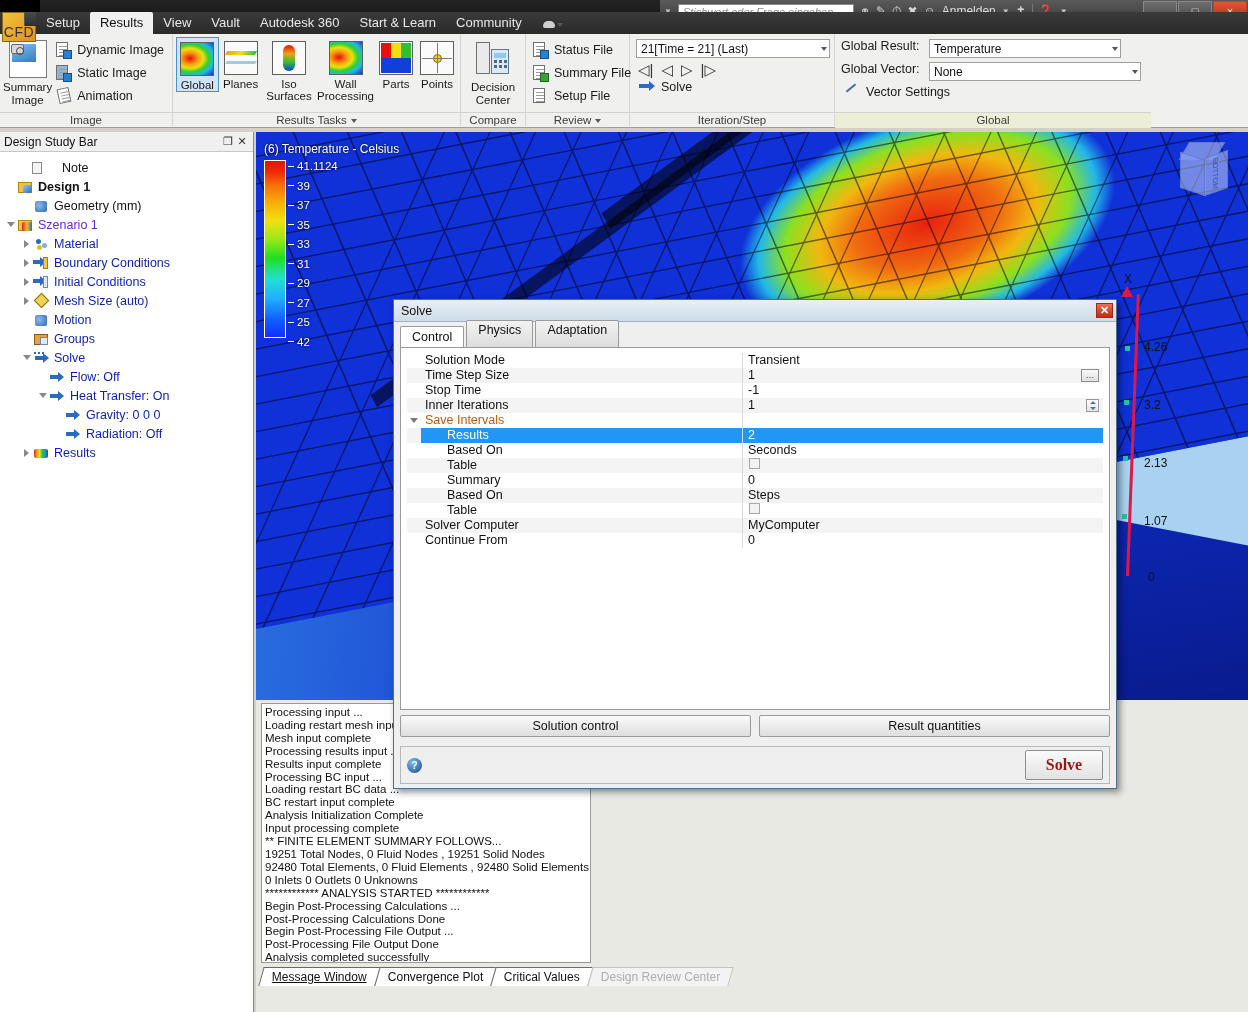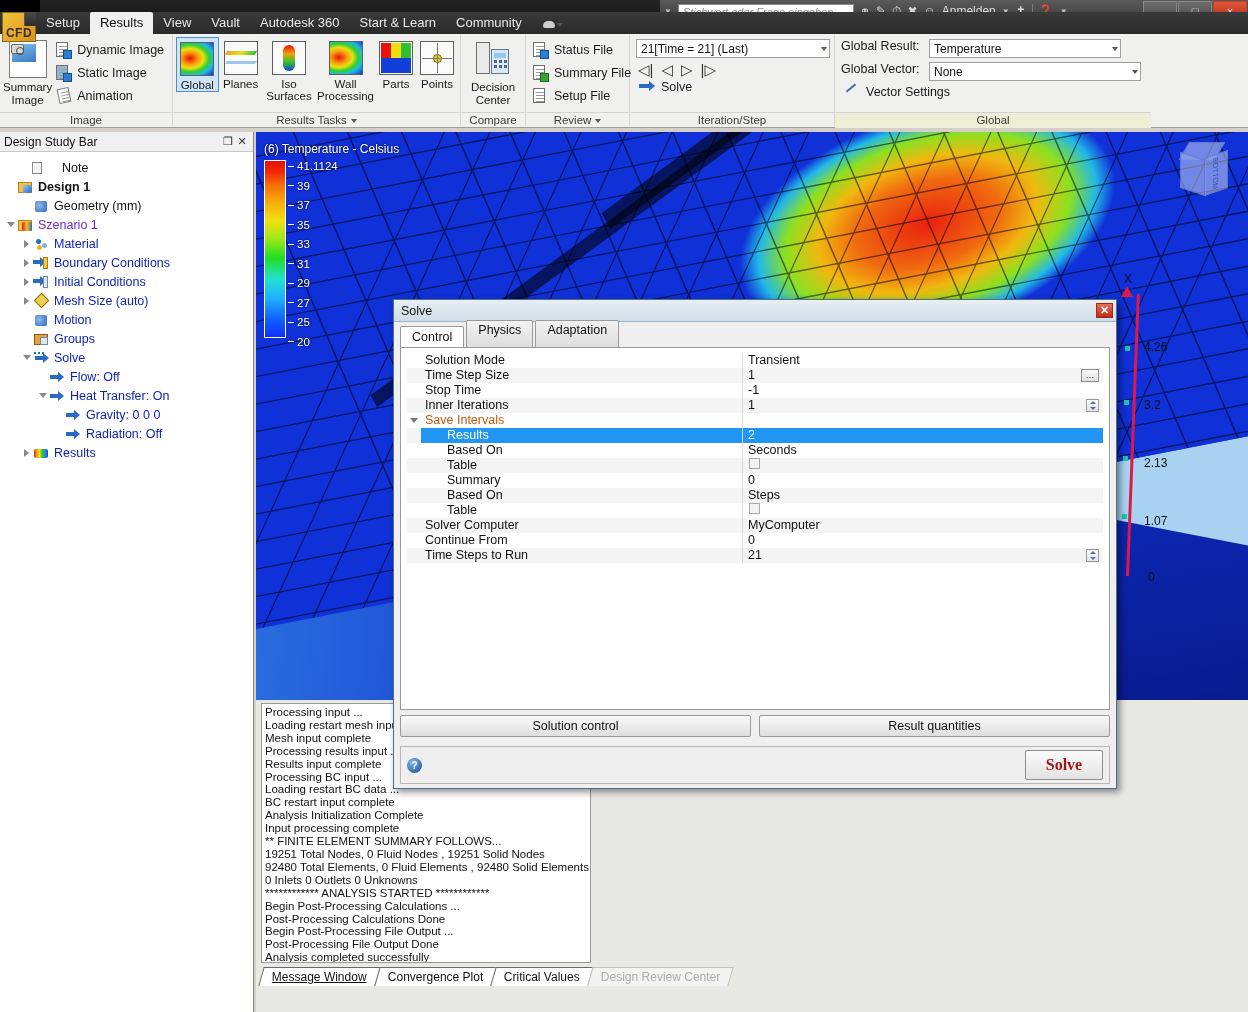--- a/index.html
+++ b/index.html
@@ -50,21 +50,21 @@
     position: absolute; top: 12px; left: 0; width: 1248px; height: 22px;
     background: linear-gradient(#3a3a3a,#2a2a2a);
     display: flex; align-items: flex-end; z-index: 5;
   }
   #cfd-logo {
     width: 34px; height: 30px; margin-left:2px; margin-bottom:-8px;
     background: linear-gradient(135deg,#f0c33a,#e09020);
     border:1px solid #8a6a14;
     position: relative;
     display:flex; align-items:flex-end; justify-content:center;
-    color:#333; font-size:12px; font-weight:bold; letter-spacing:.5px;
+    color:#333; font-size:14px; font-weight:normal; letter-spacing:.5px;
     padding-bottom:1px;
   }
   #cfd-logo::after {
     content:""; position:absolute; right:-1px; top:-1px; width:11px; height:14px;
     background: linear-gradient(#4a4a4a,#2d2d2d); border-left:1px solid #555;
   }
   .rtab {
     padding: 2px 10px 3px; color: #e8e8e8; font-size: 13px; cursor: default;
     line-height: 17px;
   }
@@ -812,21 +812,21 @@
             <div class="ltick" style="top: 136.5px;">
               <span class="dash"></span>
               <span class="lv">27</span>
             </div>
             <div class="ltick" style="top: 156px;">
               <span class="dash"></span>
               <span class="lv">25</span>
             </div>
             <div class="ltick" style="top: 175.5px;">
               <span class="dash"></span>
-              <span class="lv">20</span>
+              <span class="lv">42</span>
             </div>
           </div>
       </div>
     </div>
 
     <div id="viewcube">
       <div class="vc-face" id="vc-top"></div>
       <div class="vc-face" id="vc-left"></div>
       <div class="vc-face" id="vc-right">
         <span id="vc-lbl">BOTTOM</span>
@@ -959,29 +959,20 @@
           <div class="grow alt">
             <span class="gexp"></span>
             <span class="gname">Solver Computer</span>
             <span class="gval">MyComputer</span>
           </div>
           <div class="grow">
             <span class="gexp"></span>
             <span class="gname">Continue From</span>
             <span class="gval">0</span>
           </div>
-          <div class="grow alt">
-            <span class="gexp"></span>
-            <span class="gname">Time Steps to Run</span>
-            <span class="gval">21</span>
-            <span class="gspin">
-              <i class="u"></i>
-              <i class="d"></i>
-            </span>
-          </div>
         </div>
     </div>
     <div id="btn-row">
       <div class="wbtn">Solution control</div>
       <div class="wbtn">Result quantities</div>
     </div>
     <div id="foot">
       <span id="help-icon">?</span>
       <div id="solve-btn">Solve</div>
     </div>

